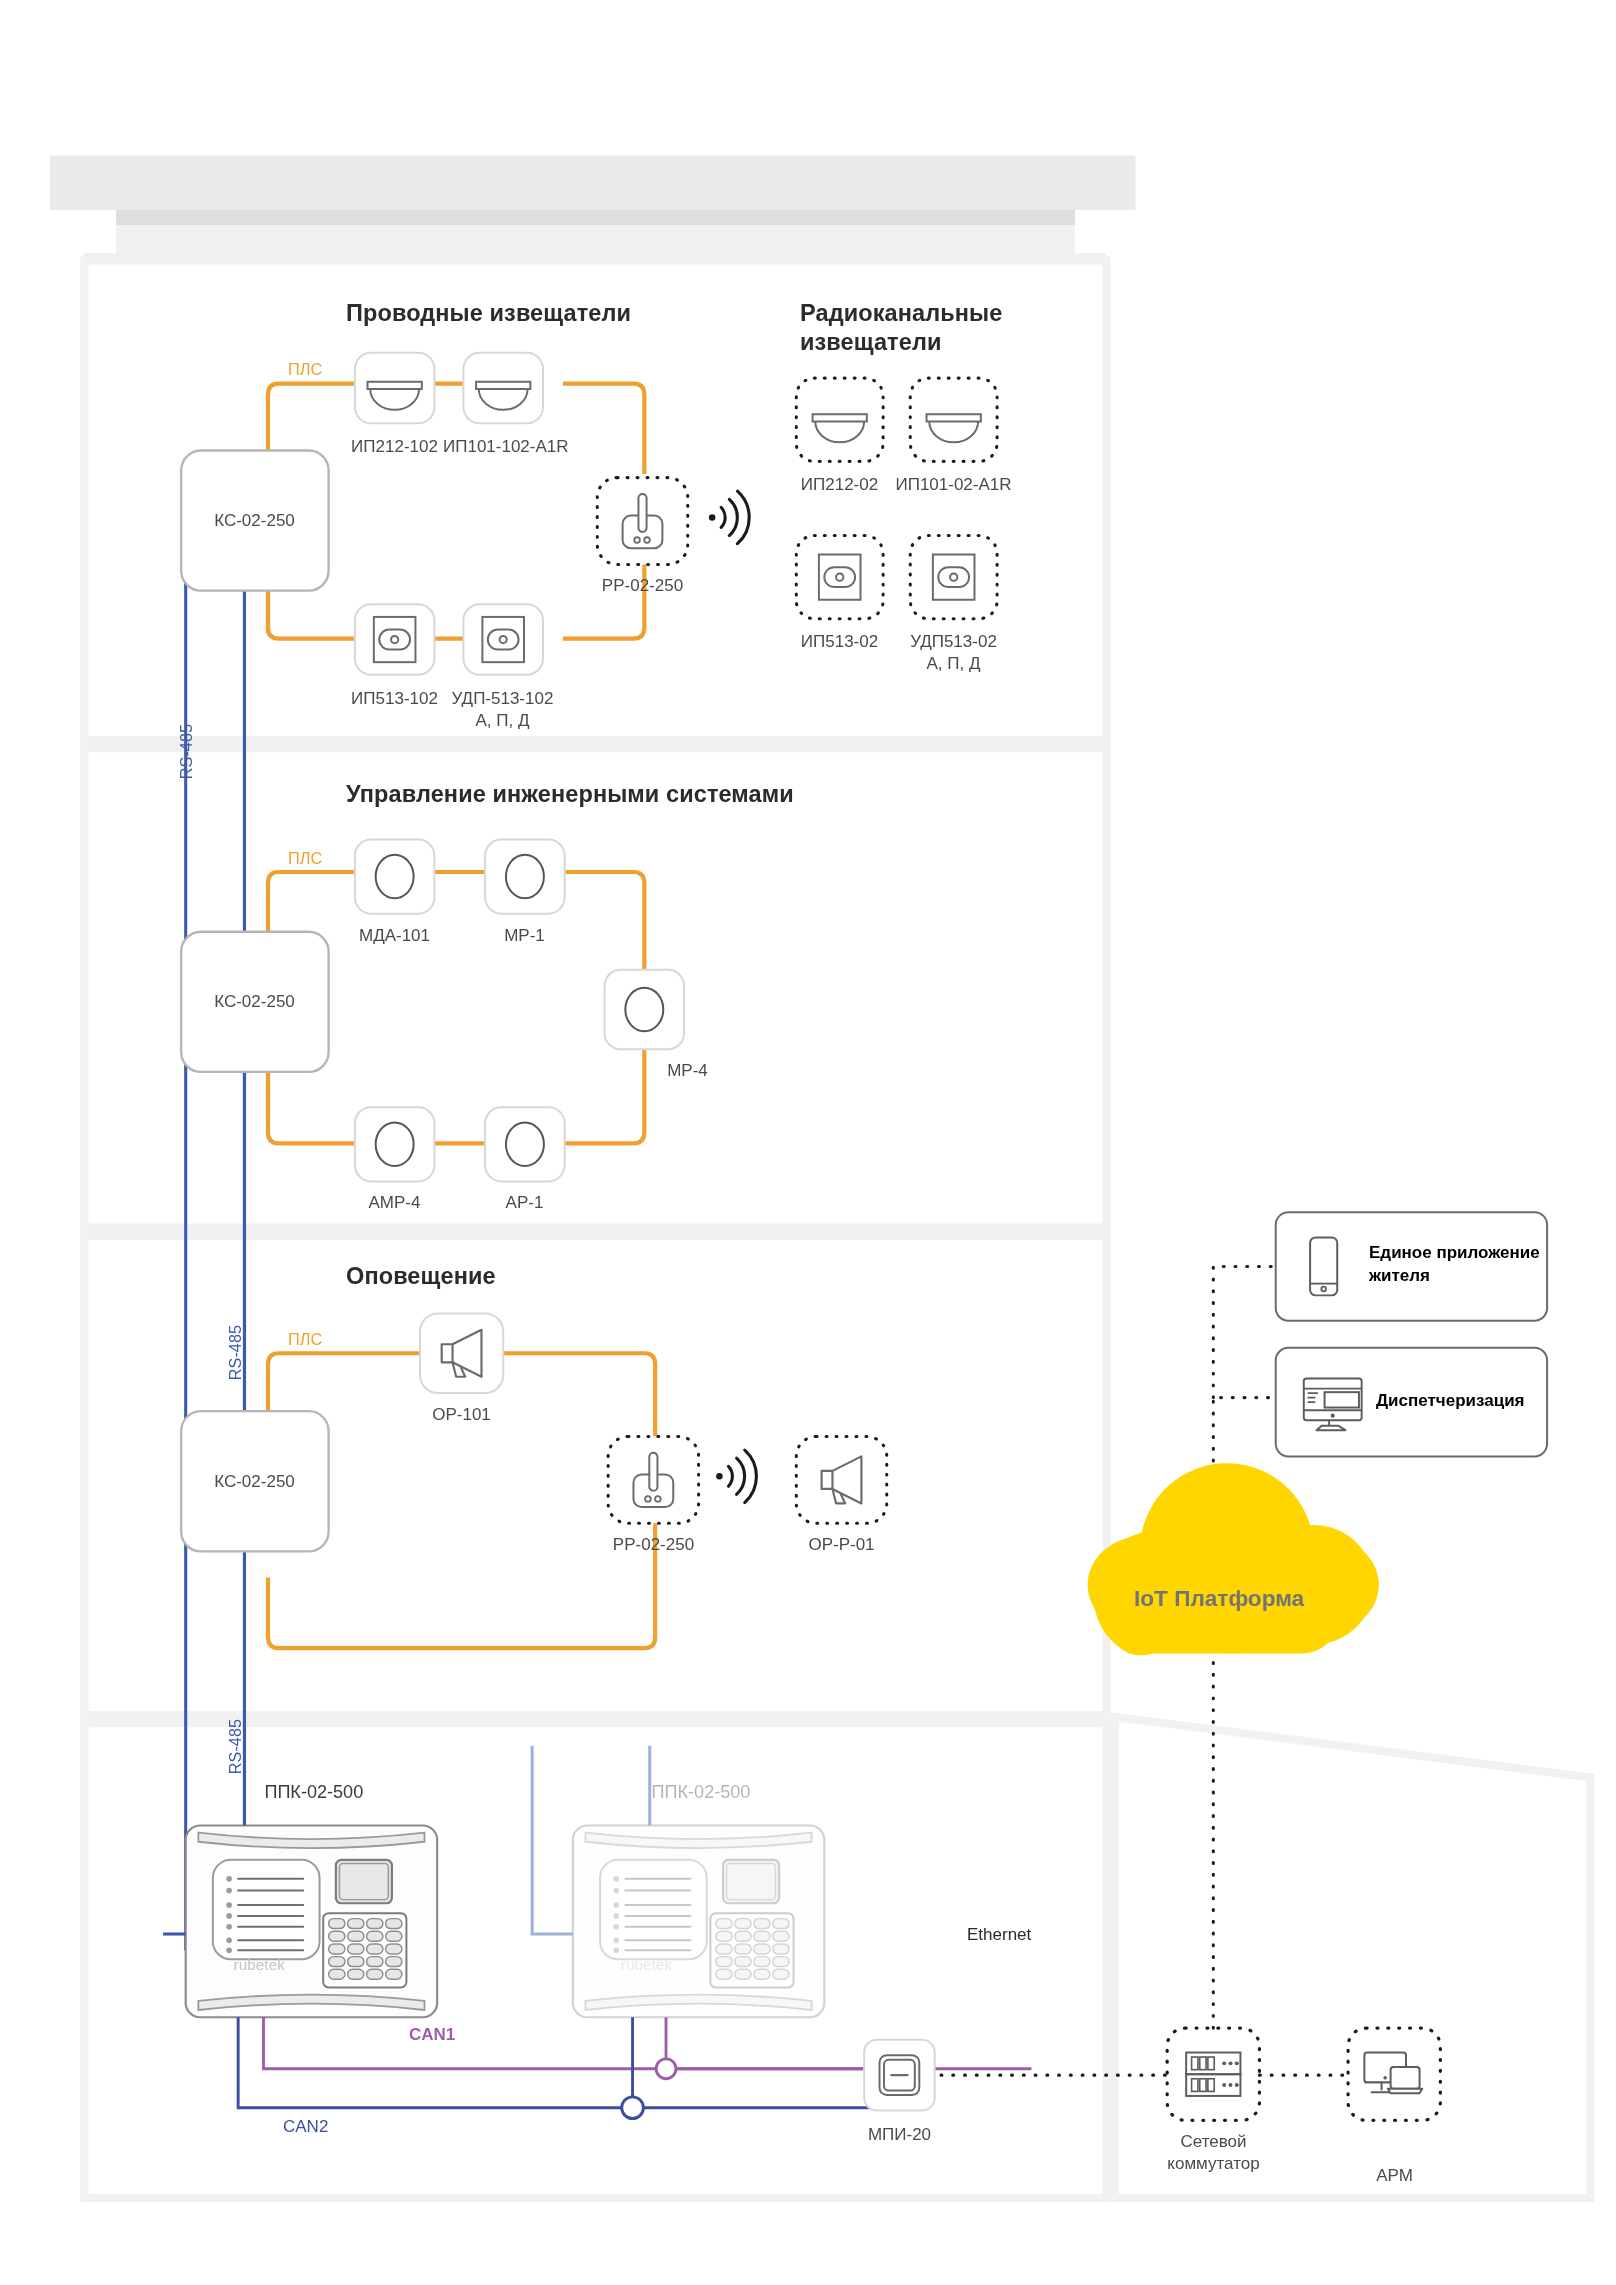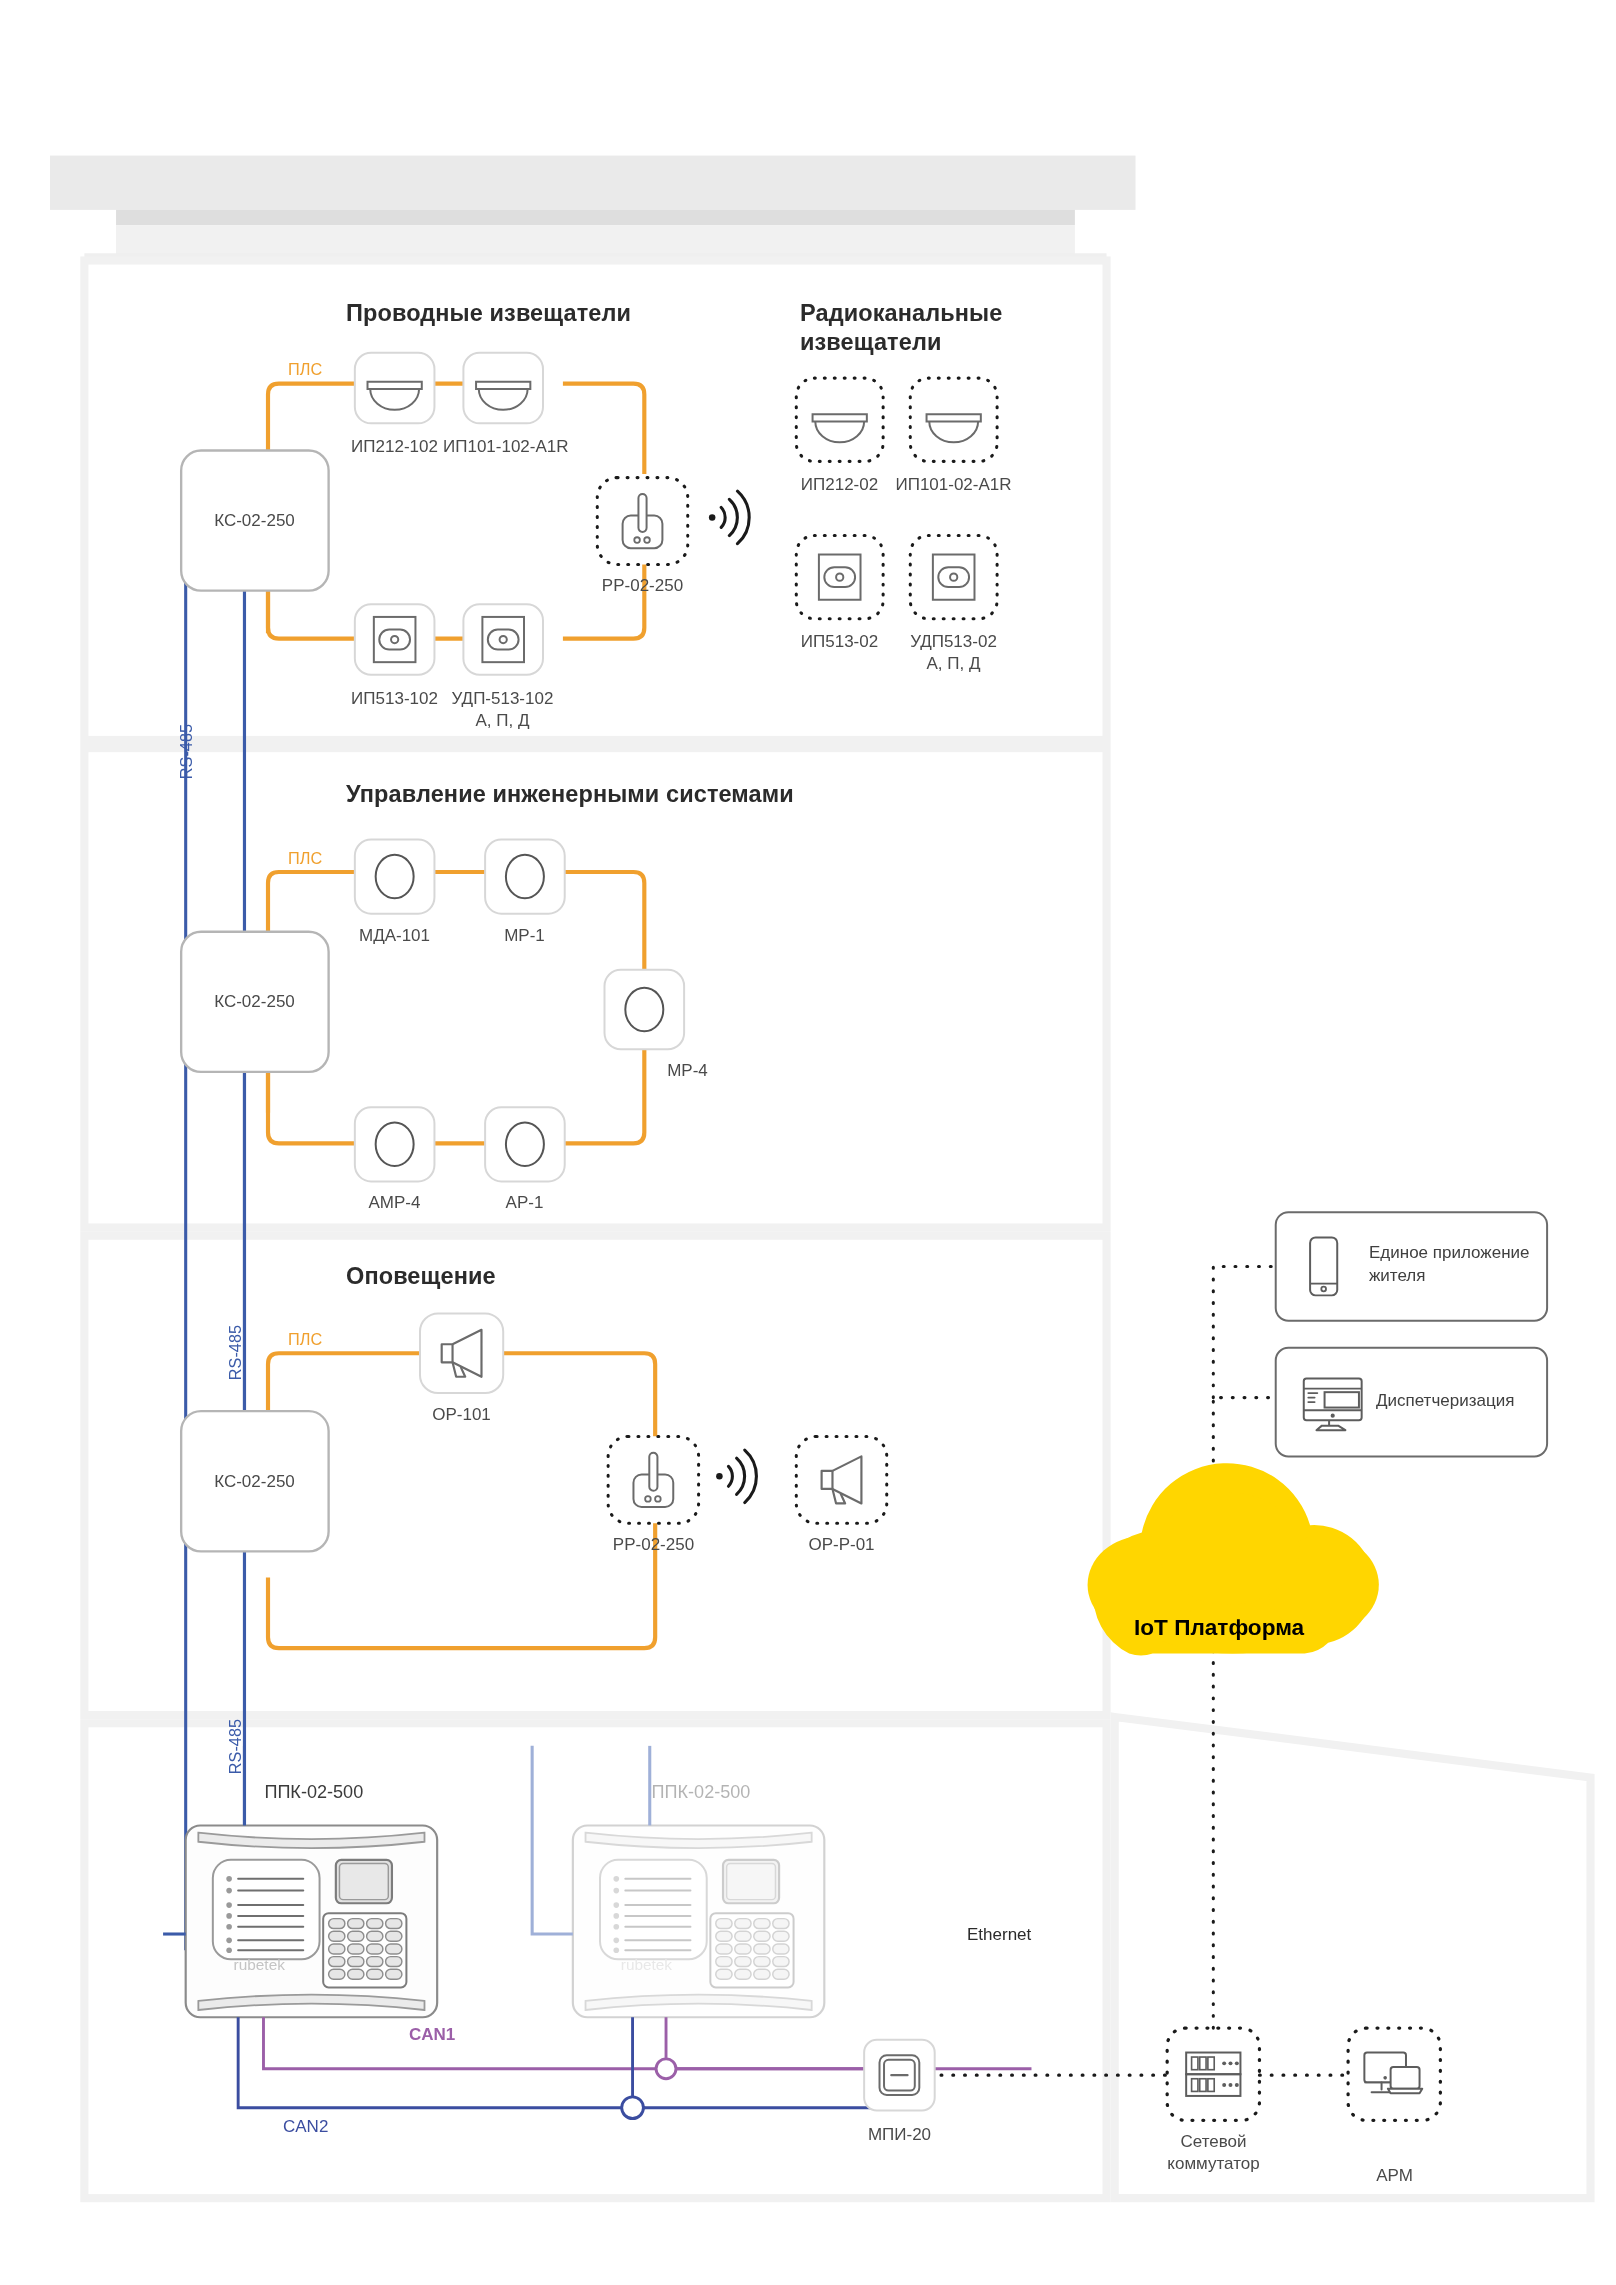--- a/index.html
+++ b/index.html
@@ -7,22 +7,22 @@
   #stage{position:relative;width:1617px;height:2285px;background:#ffffff;overflow:hidden;}
   svg{display:block;}
   #layer{position:absolute;left:0;top:0;width:1617px;height:2285px;}
 
   .lbl{position:absolute;color:#4a4a4a;font-size:17px;line-height:22px;text-align:center;white-space:pre;}
   .sec-title{position:absolute;font-size:23.5px;font-weight:bold;color:#2b2b2b;letter-spacing:0.1px;line-height:29px;}
   .bus-lbl{position:absolute;font-size:16.3px;color:#F0A02E;}
   .rs-lbl{position:absolute;font-size:16.3px;color:#3B5BA9;transform-origin:left top;}
   .can-lbl{position:absolute;font-size:17px;}
   .eth-lbl{position:absolute;font-size:17px;color:#2b2b2b;}
-  .card-lbl{position:absolute;font-size:17px;color:#404040;line-height:22.6px;}
-  .cloud-lbl{position:absolute;font-size:22.6px;font-weight:bold;color:#000000;white-space:nowrap;margin-top:29px;}
+  .card-lbl{position:absolute;font-size:17px;color:#000000;line-height:22.6px;font-weight:bold;}
+  .cloud-lbl{position:absolute;font-size:22.6px;font-weight:bold;color:#737373;white-space:nowrap;}
 </style>
 </head>
 <body>
 
 <div id="stage">
 
   <svg id="layer" viewBox="0 0 1787 2526">
     <defs>
 
       <g id="ic-dome">

